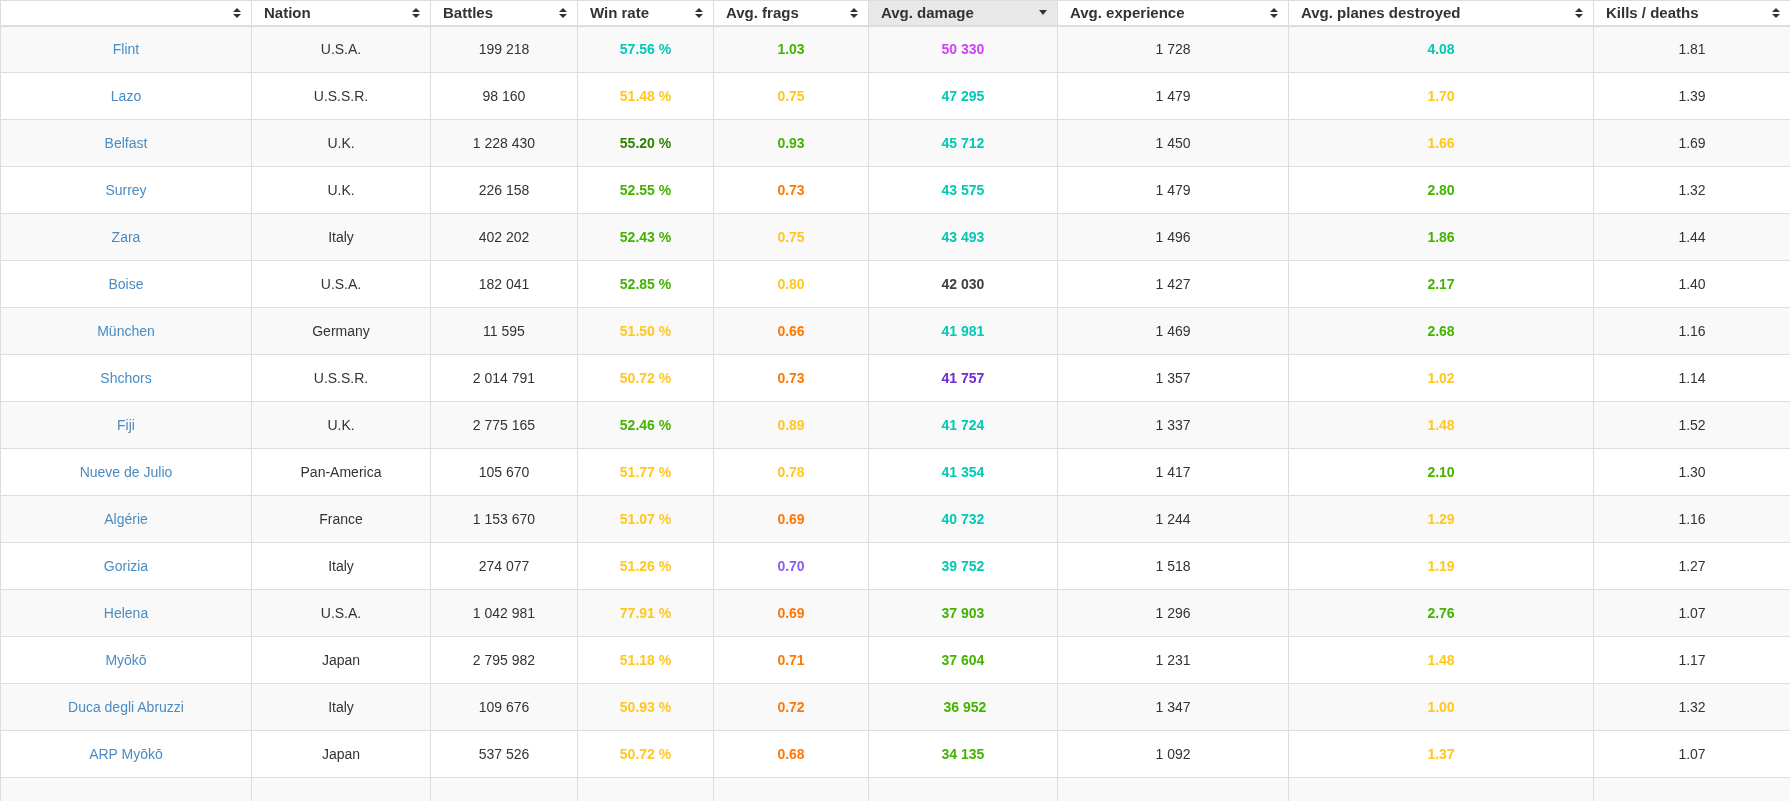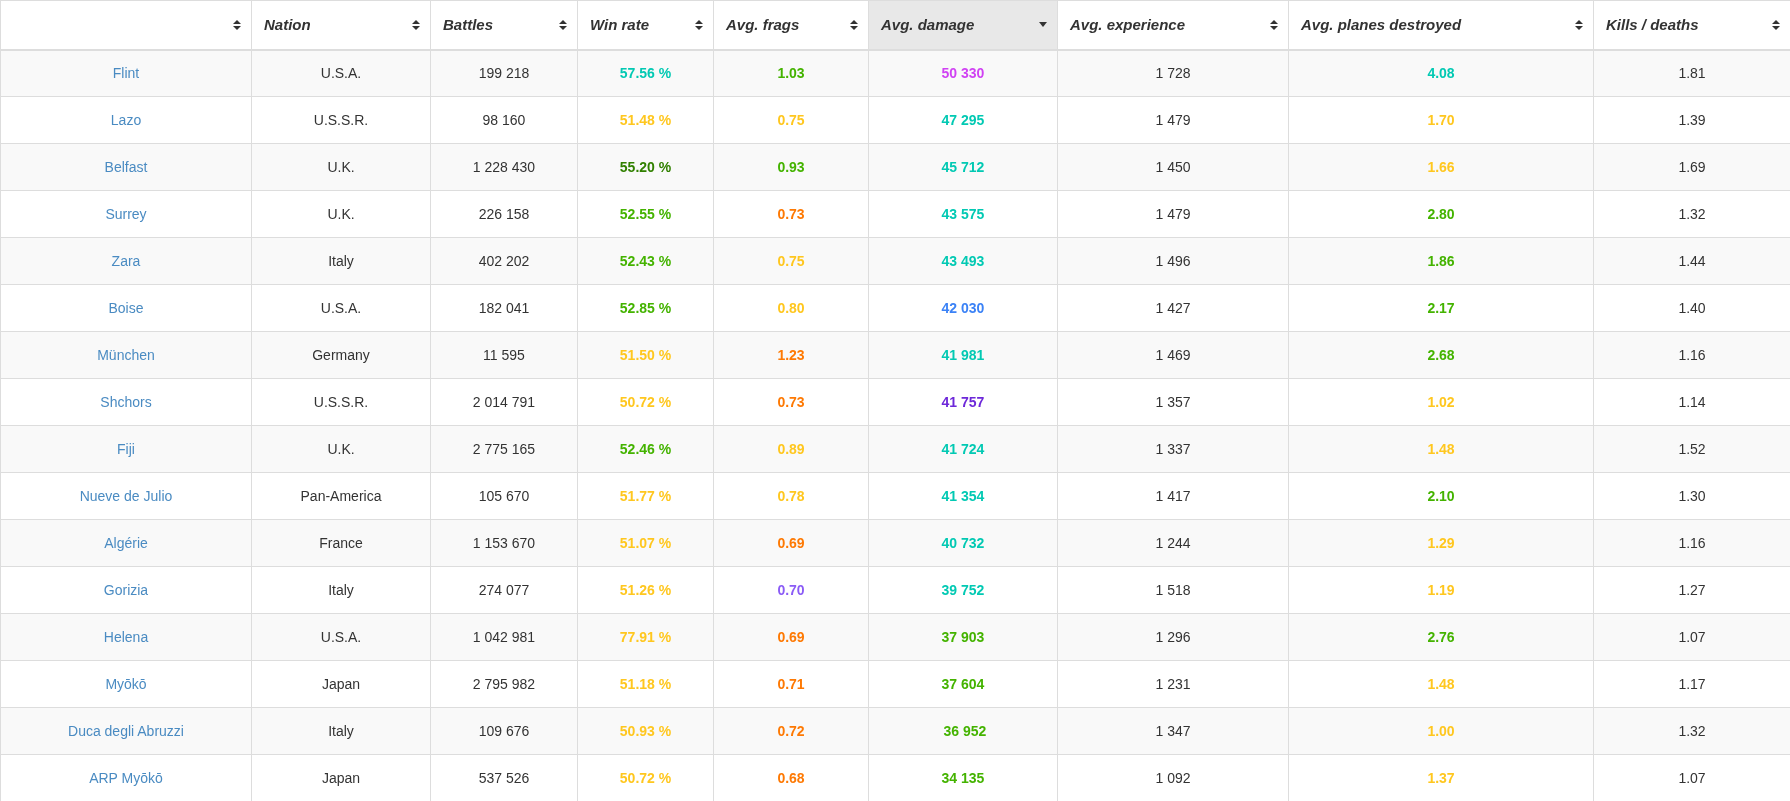--- a/index.html
+++ b/index.html
@@ -2,22 +2,22 @@
 <html><head>
 <meta charset="utf-8">
 <style>
   * { box-sizing: border-box; }
   html,body { margin:0; padding:0; background:#fff; }
   body { font-family:"Liberation Sans", sans-serif; color:#333; }
   .table-wrap { width:1790px; height:801px; overflow:hidden; background:#fff; }
   table { border-collapse:collapse; table-layout:fixed; width:1790px; }
   th, td { border:1px solid #ddd; padding:0 8px; overflow:hidden; white-space:nowrap; }
   thead th {
-    height:49px; font-size:15px; font-weight:bold; text-align:right;
-    vertical-align:middle; border-bottom:2px solid #ddd; cursor:pointer; background:#fff;font-style:italic;
+    height:25px; font-size:15px; font-weight:bold; text-align:right;
+    vertical-align:middle; border-bottom:2px solid #ddd; cursor:pointer; background:#fff;
   }
   thead th.sorted { background:#e8e8e8; }
   .th-inner { display:flex; align-items:center; justify-content:space-between; gap:6px; padding-left:4px; }
   .sort-icon { flex:0 0 auto; margin-right:2px; }
   .sort-icon.both { display:inline-flex; flex-direction:column; gap:2px; }
   .tri { display:block; width:0; height:0; }
   .tri-up   { border-left:4px solid transparent; border-right:4px solid transparent; border-bottom:4px solid #333; }
   .tri-down { border-left:4px solid transparent; border-right:4px solid transparent; border-top:4px solid #333; }
   .tri-down.big { border-left:4.5px solid transparent; border-right:4.5px solid transparent; border-top:5px solid #333; }
   tbody td { height:47px; font-size:14px; text-align:center; vertical-align:middle; }
@@ -181,31 +181,31 @@
           <td>1 496</td>
           <td class="val" style="color: rgb(68, 179, 0);">1.86</td>
           <td>1.44</td>
         </tr>
         <tr>
           <td><a href="#" class="ship-link">Boise</a></td>
           <td>U.S.A.</td>
           <td>182 041</td>
           <td class="val" style="color: rgb(68, 179, 0);">52.85 %</td>
           <td class="val" style="color: rgb(255, 199, 31);">0.80</td>
-          <td class="val" style="color: #3b82f6;">42 030</td>
+          <td class="val" style="color: #404040;">42 030</td>
           <td>1 427</td>
           <td class="val" style="color: rgb(68, 179, 0);">2.17</td>
           <td>1.40</td>
         </tr>
         <tr>
           <td><a href="#" class="ship-link">München</a></td>
           <td>Germany</td>
           <td>11 595</td>
           <td class="val" style="color: rgb(255, 199, 31);">51.50 %</td>
-          <td class="val" style="color: rgb(254, 121, 3);">1.23</td>
+          <td class="val" style="color: rgb(254, 121, 3);">0.66</td>
           <td class="val" style="color: rgb(2, 201, 179);">41 981</td>
           <td>1 469</td>
           <td class="val" style="color: rgb(68, 179, 0);">2.68</td>
           <td>1.16</td>
         </tr>
         <tr>
           <td><a href="#" class="ship-link">Shchors</a></td>
           <td>U.S.S.R.</td>
           <td>2 014 791</td>
           <td class="val" style="color: rgb(255, 199, 31);">50.72 %</td>

